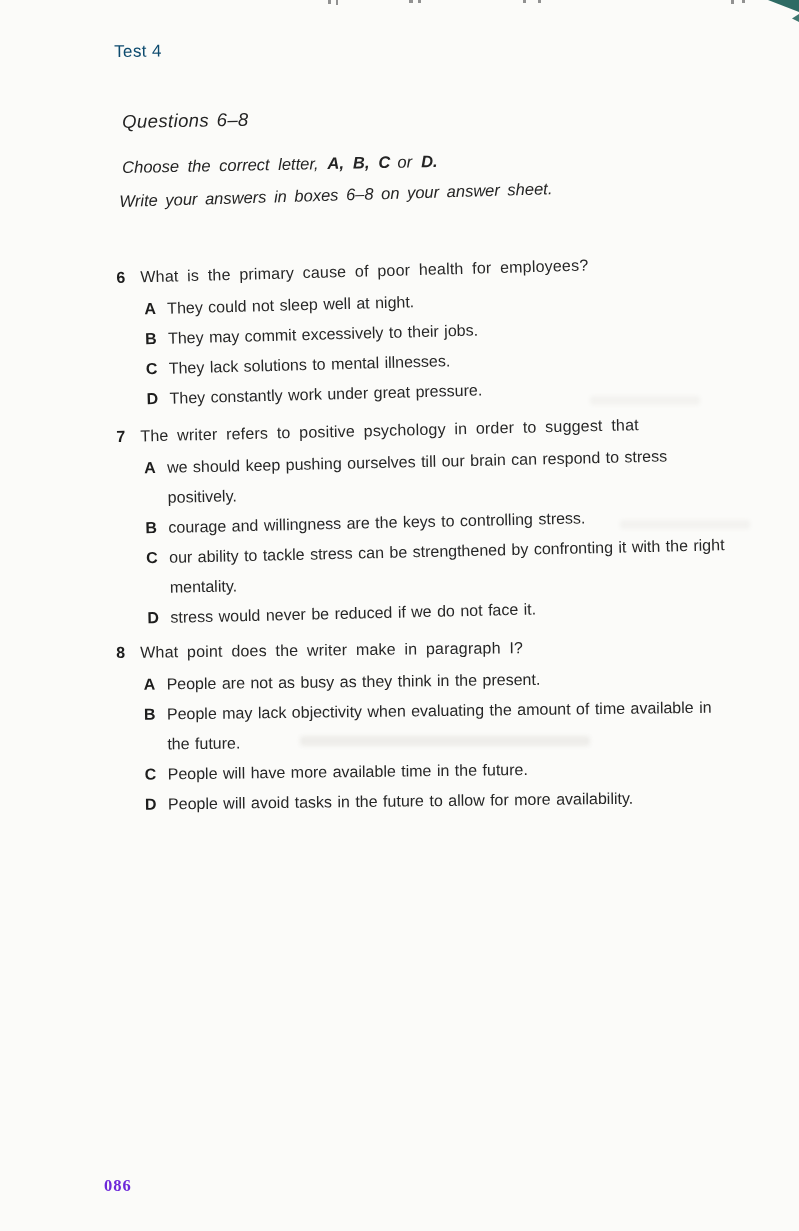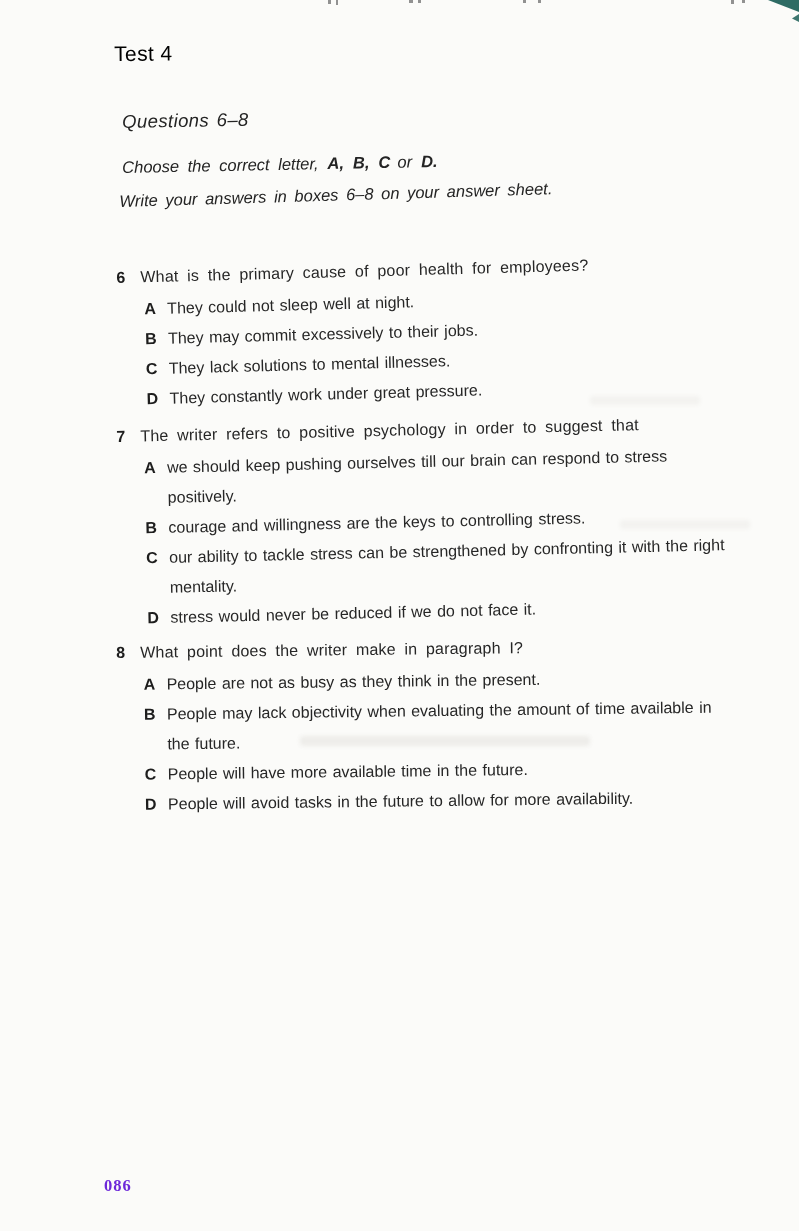--- a/index.html
+++ b/index.html
@@ -19,21 +19,21 @@
   .corner-tip{position:absolute;top:14px;right:0;width:7px;height:8px;
     background:var(--accent,#2e6b64);opacity:.92;
     clip-path:polygon(100% 0,100% 100%,0 55%);}
 
   
   .tick{position:absolute;top:0;background:#6d6d6d;opacity:.75;}
 
   
   .smudge{position:absolute;background:rgba(125,118,104,.8);filter:blur(2.2px);border-radius:3px;}
 
-  .test-header{position:absolute;left:114px;top:42px;font-size:21px;color:#000000;
+  .test-header{position:absolute;left:114px;top:42px;font-size:17px;color:#0c4a6e;
     letter-spacing:.4px;transform:rotate(-.6deg);transform-origin:left top;text-align:center;}
 
   .instr{position:absolute;left:122px;font-style:italic;color:#242424;white-space:pre;}
   .instr-title{top:111px;font-size:18.5px;letter-spacing:.4px;word-spacing:2px;
     transform:rotate(-1deg);transform-origin:left top;}
   .instr-choose{top:158px;font-size:16.5px;word-spacing:4px;
     transform:rotate(-1.1deg);transform-origin:left top;}
   .instr-choose .bl{font-weight:700;margin-left:9px;}
   .instr-choose .orw{margin-left:7px;}
   .instr-write{left:119px;top:192px;font-size:16.5px;word-spacing:3px;

